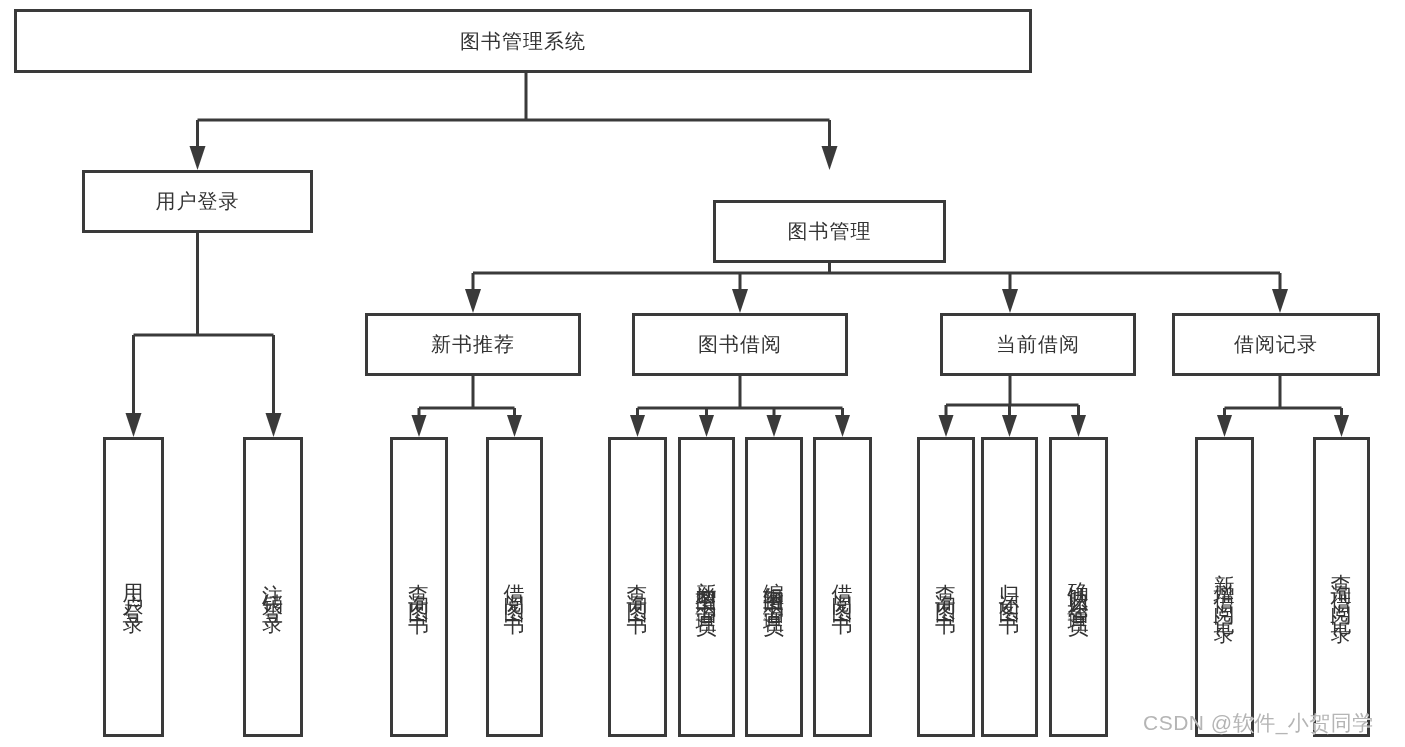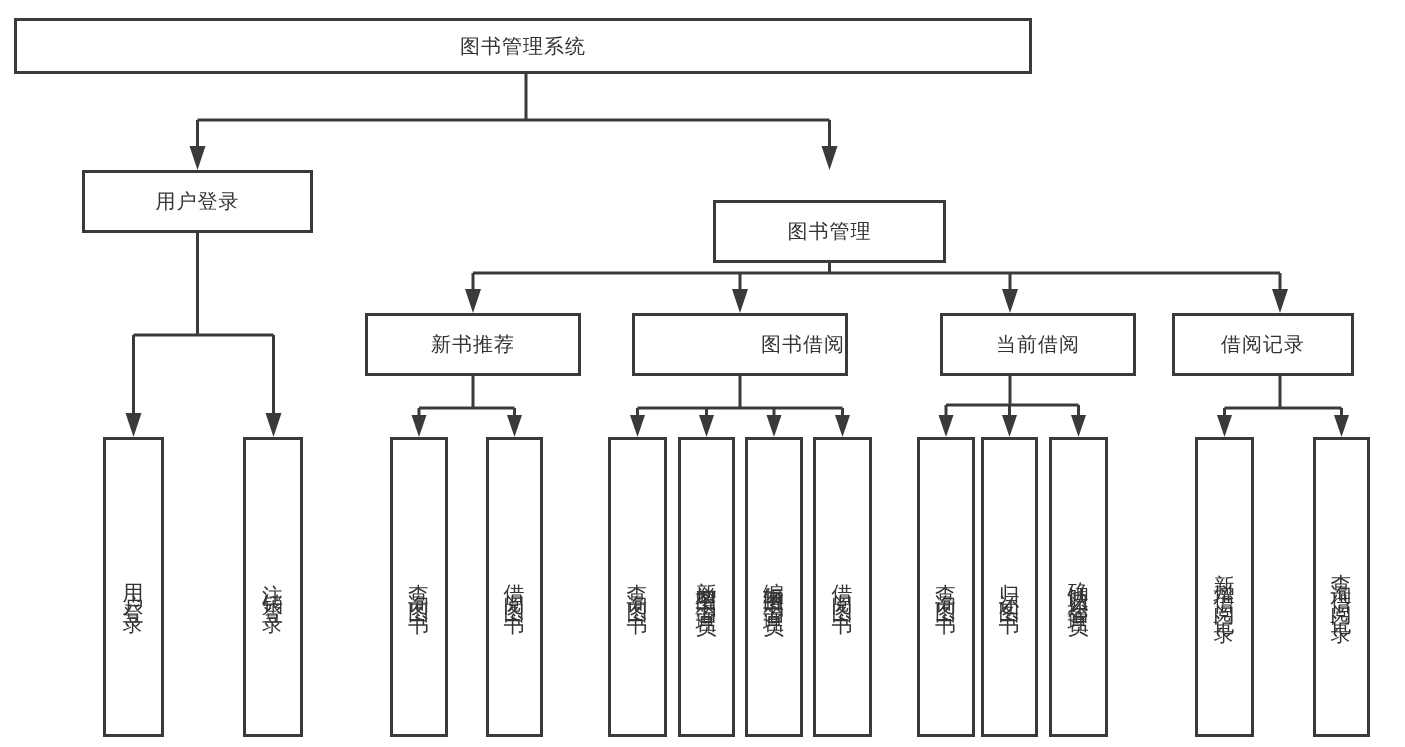--- a/index.html
+++ b/index.html
@@ -16,21 +16,21 @@
   .box{
     position:absolute;
     box-sizing:border-box;
     border:3px solid #3a3a3a;
     background:#ffffff;
     display:flex;
     align-items:center;
     justify-content:center;
   }
   .hlabel{font-size:20px;letter-spacing:1px;white-space:nowrap;}
-  .root{left:14px;top:18px;width:1018px;height:56px;}
+  .root{left:14px;top:9px;width:1018px;height:64px;}
   .lvl2{top:170px;height:63px;}
   .lvl3{top:313px;height:63px;}
   .leaf{top:437px;height:300px;}
   .leaf span{
     writing-mode:vertical-rl;
     text-orientation:mixed;
     font-size:21px;
     letter-spacing:10px;
     line-height:1.1;
     white-space:nowrap;
@@ -101,27 +101,27 @@
   <div class="box lvl2" style="left:82px;width:231px;">
     <span class="hlabel">用户登录</span>
   </div>
   <div class="box lvl2" style="left:713px;width:233px;margin-top:30px;">
     <span class="hlabel">图书管理</span>
   </div>
 
   <div class="box lvl3" style="left:365px;width:216px;justify-content:center;">
     <span class="hlabel">新书推荐</span>
   </div>
-  <div class="box lvl3" style="left:632px;width:216px;justify-content:flex-end;">
+  <div class="box lvl3" style="left:632px;width:216px;">
     <span class="hlabel">图书借阅</span>
   </div>
   <div class="box lvl3" style="left:940px;width:196px;">
     <span class="hlabel">当前借阅</span>
   </div>
-  <div class="box lvl3" style="left:1172px;width:182px;">
+  <div class="box lvl3" style="left:1172px;width:208px;">
     <span class="hlabel">借阅记录</span>
   </div>
 
   <div class="box leaf" style="left:103px;width:61px;">
     <span>用户登录</span>
   </div>
   <div class="box leaf" style="left:243px;width:60px;">
     <span>注销登录</span>
   </div>
 
@@ -155,14 +155,15 @@
     <span>确认归还（管理员）</span>
   </div>
 
   <div class="box leaf" style="left:1195px;width:59px;">
     <span>新增借阅记录</span>
   </div>
   <div class="box leaf" style="left:1313px;width:57px;">
     <span>查询借阅记录</span>
   </div>
 
+  <div class="watermark">CSDN @软件_小贺同学</div>
 
 </div>
 
 </body></html>

